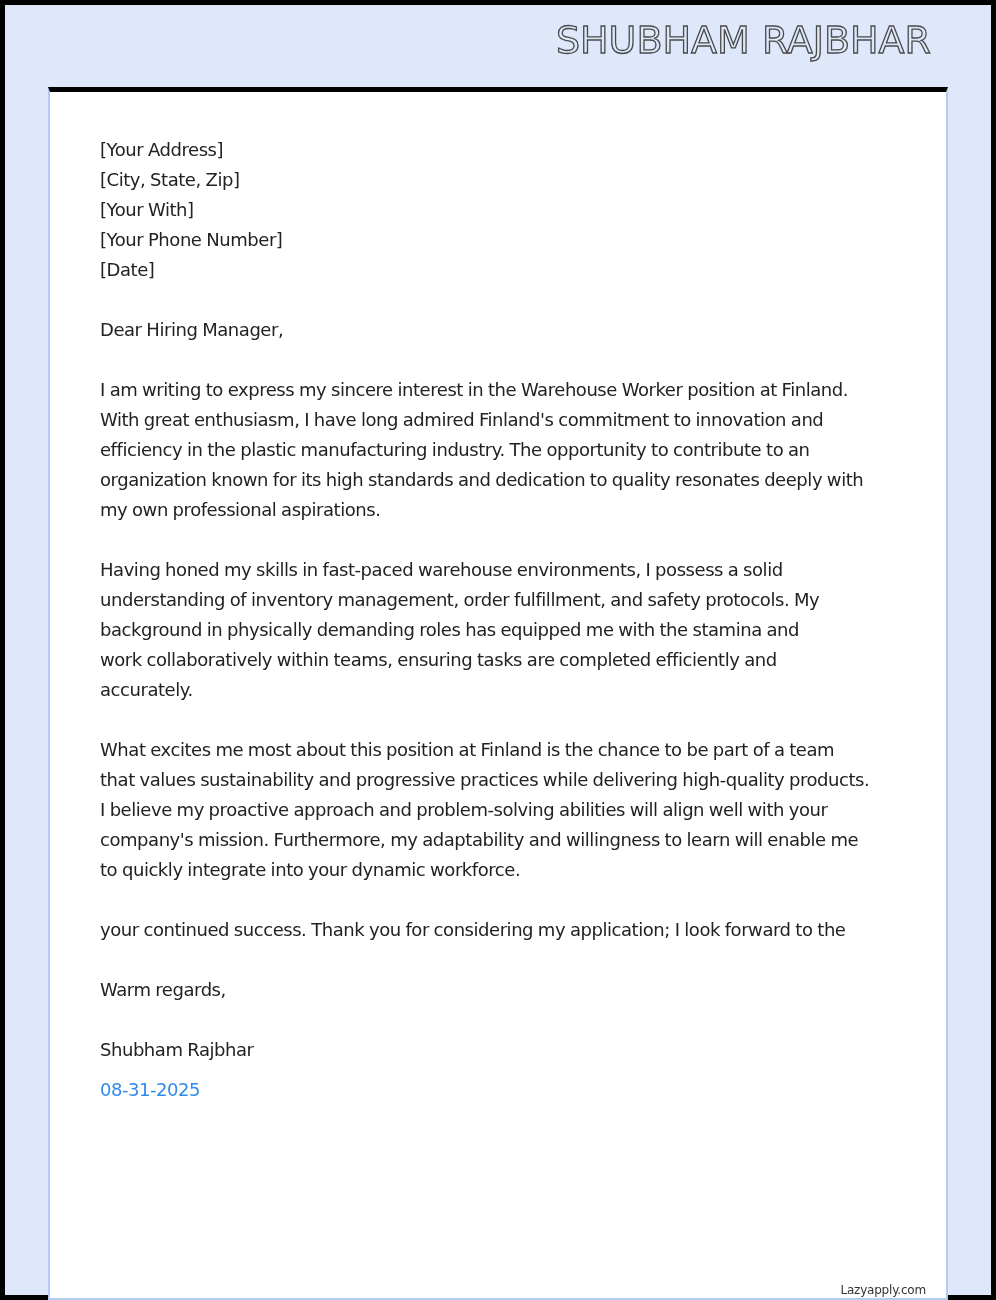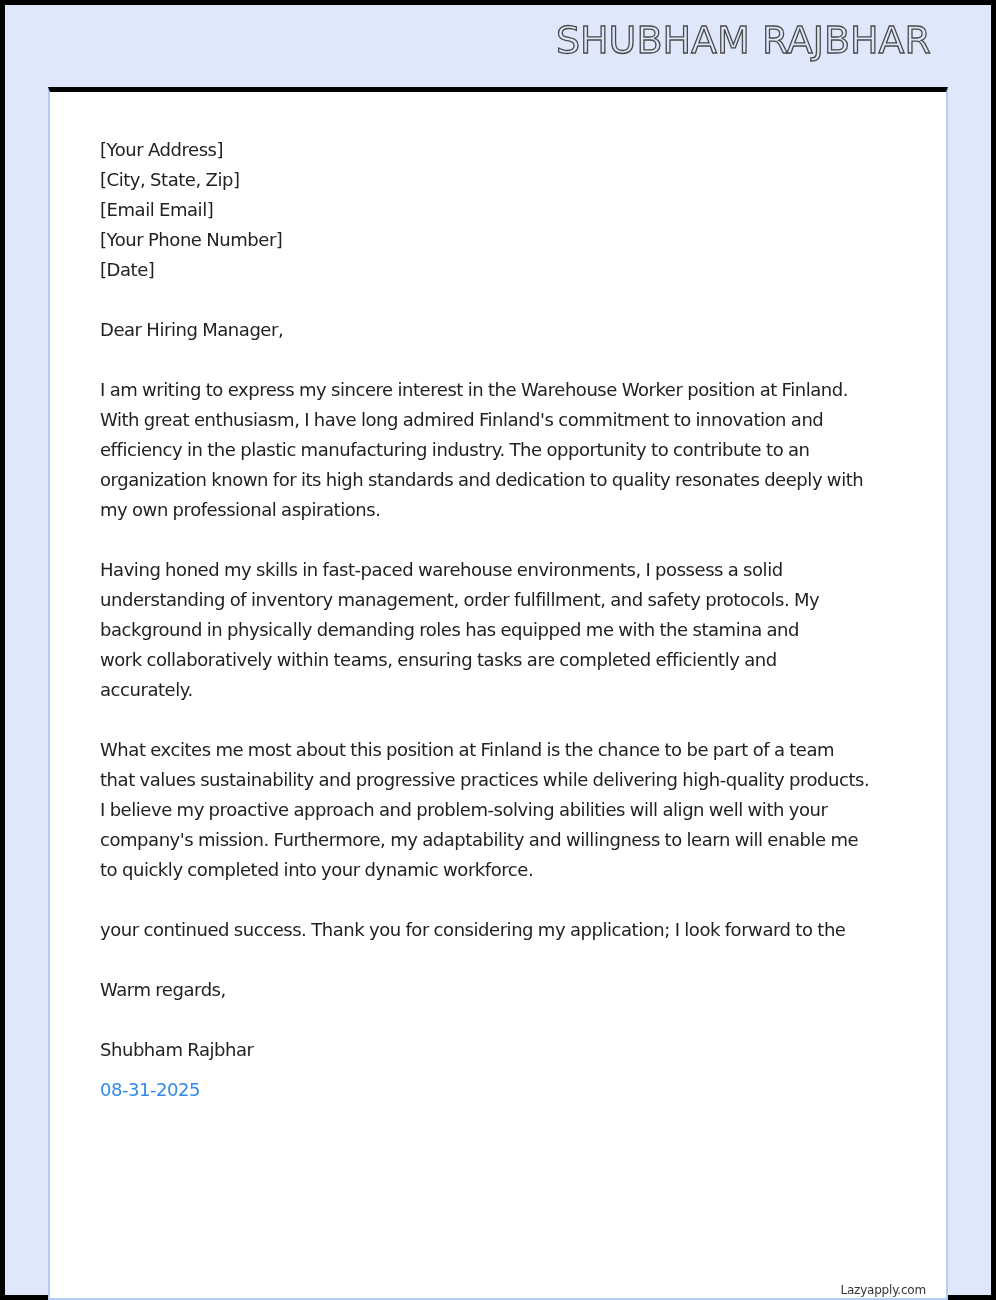--- a/index.html
+++ b/index.html
@@ -68,21 +68,21 @@
 
 <div class="frame">
   <div class="name-title">SHUBHAM RAJBHAR</div>
 
   <div class="sheet">
     <div class="content">
 
       <div class="para">
         <span class="line">[Your Address]</span>
         <span class="line">[City, State, Zip]</span>
-        <span class="line">[Email Email]</span>
+        <span class="line">[Your With]</span>
         <span class="line">[Your Phone Number]</span>
         <span class="line">[Date]</span>
       </div>
 
       <div class="para">
         <span class="line">Dear Hiring Manager,</span>
       </div>
 
       <div class="para">
         <span class="line">I am writing to express my sincere interest in the Warehouse Worker position at Finland.</span>
@@ -98,21 +98,21 @@
         <span class="line">background in physically demanding roles has equipped me with the stamina and</span>
         <span class="line">work collaboratively within teams, ensuring tasks are completed efficiently and</span>
         <span class="line">accurately.</span>
       </div>
 
       <div class="para">
         <span class="line">What excites me most about this position at Finland is the chance to be part of a team</span>
         <span class="line">that values sustainability and progressive practices while delivering high-quality products.</span>
         <span class="line">I believe my proactive approach and problem-solving abilities will align well with your</span>
         <span class="line">company's mission. Furthermore, my adaptability and willingness to learn will enable me</span>
-        <span class="line">to quickly completed into your dynamic workforce.</span>
+        <span class="line">to quickly integrate into your dynamic workforce.</span>
       </div>
 
       <div class="para">
         <span class="line">your continued success. Thank you for considering my application; I look forward to the</span>
       </div>
 
       <div class="para">
         <span class="line">Warm regards,</span>
       </div>
 

